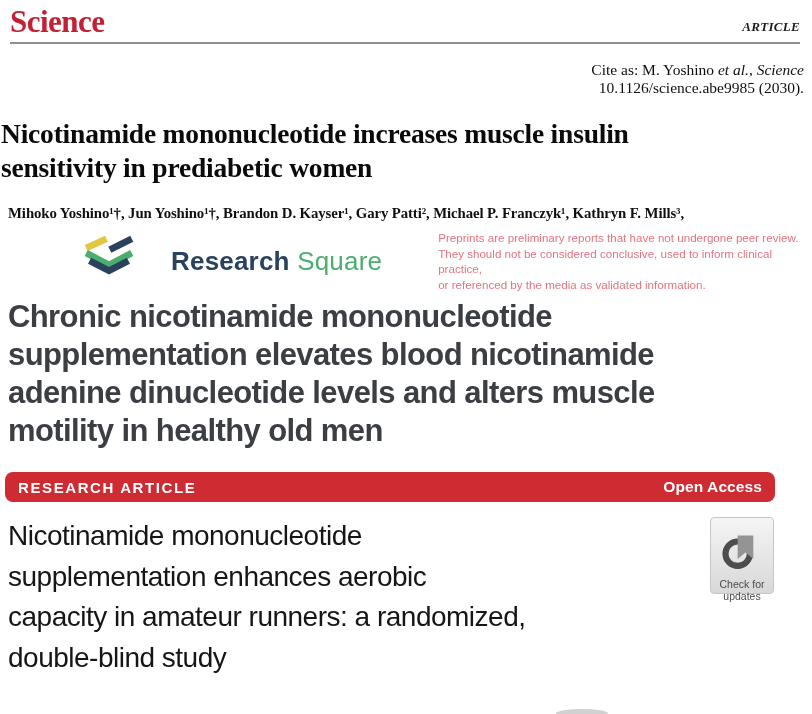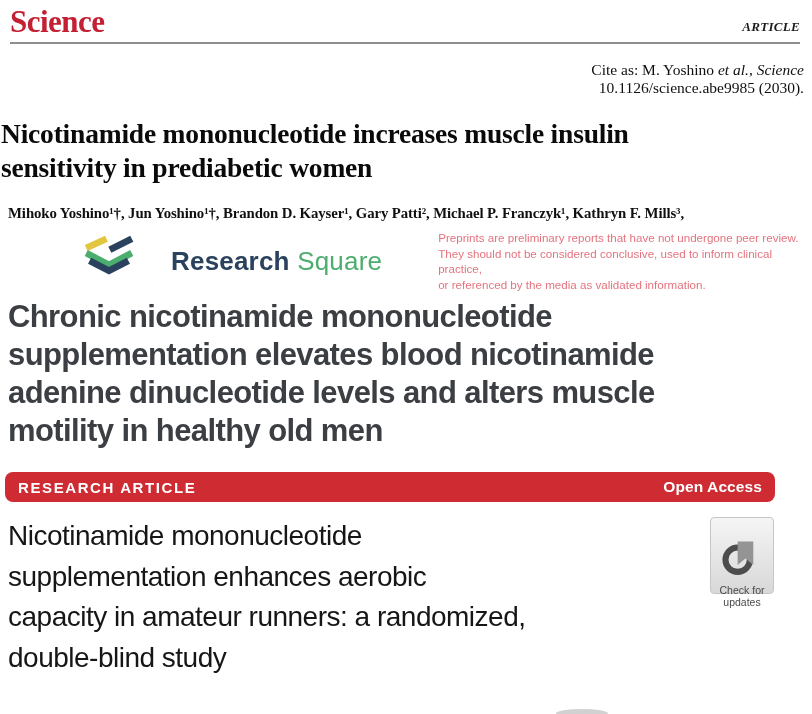--- a/index.html
+++ b/index.html
@@ -39,21 +39,21 @@
   .banner { margin:22px 0 0 5px; width:770px; height:30px; background:var(--banner_red,#ce2b33); border-radius:8px;
             display:flex; justify-content:space-between; align-items:center; padding:0 13px;
             font-family:"Liberation Sans", sans-serif; color:#ffffff; font-weight:700; }
   .banner-left { font-size:15px; letter-spacing:1.6px; }
   .banner-right { font-size:15.5px; letter-spacing:0.1px;text-align:center; }
   
   .p3-row { position:relative; margin-top:14px; }
   .p3-title { margin-left:8px; font-family:"Liberation Sans", sans-serif; font-weight:400; font-size:28px; line-height:40.5px; letter-spacing:-0.5px; color:#161618; white-space:pre-line; }
   .crossmark { position:absolute; top:1px; right:38px; width:64px; height:77px;
                background:linear-gradient(#f5f5f5,#d8d8d8); border:1px solid #c6c6c6; border-radius:4px;
-               display:flex; flex-direction:column; align-items:center; padding-top:20px; cursor:pointer; }
+               display:flex; flex-direction:column; align-items:center; padding-top:14px; cursor:pointer; }
   .crossmark-text { font-family:"Liberation Sans", sans-serif; font-size:10.5px; line-height:12px; color:#4a4a4a; text-align:center; margin-top:2px; }
   .crossmark-text span { display:block; }
   
   .bottom-sliver { position:absolute; bottom:-4px; left:556px; width:52px; height:9px; background:#b9b9b9; border-radius:50%; opacity:0.65; }
 </style>
 </head>
 <body>
 
 <div class="masthead">
   <div class="journal-logo">Science</div>

